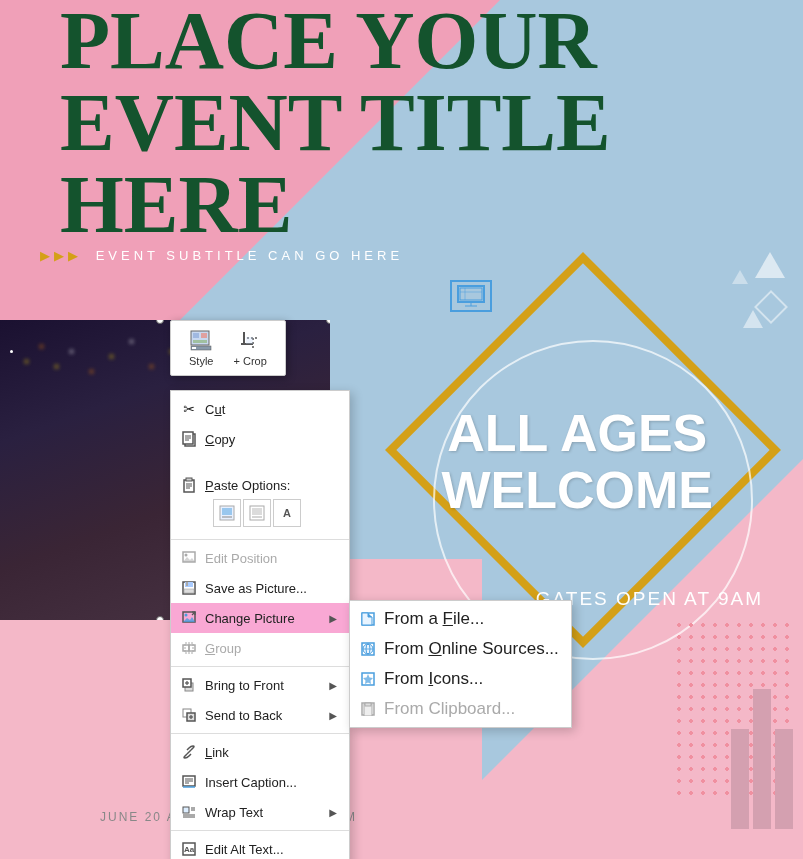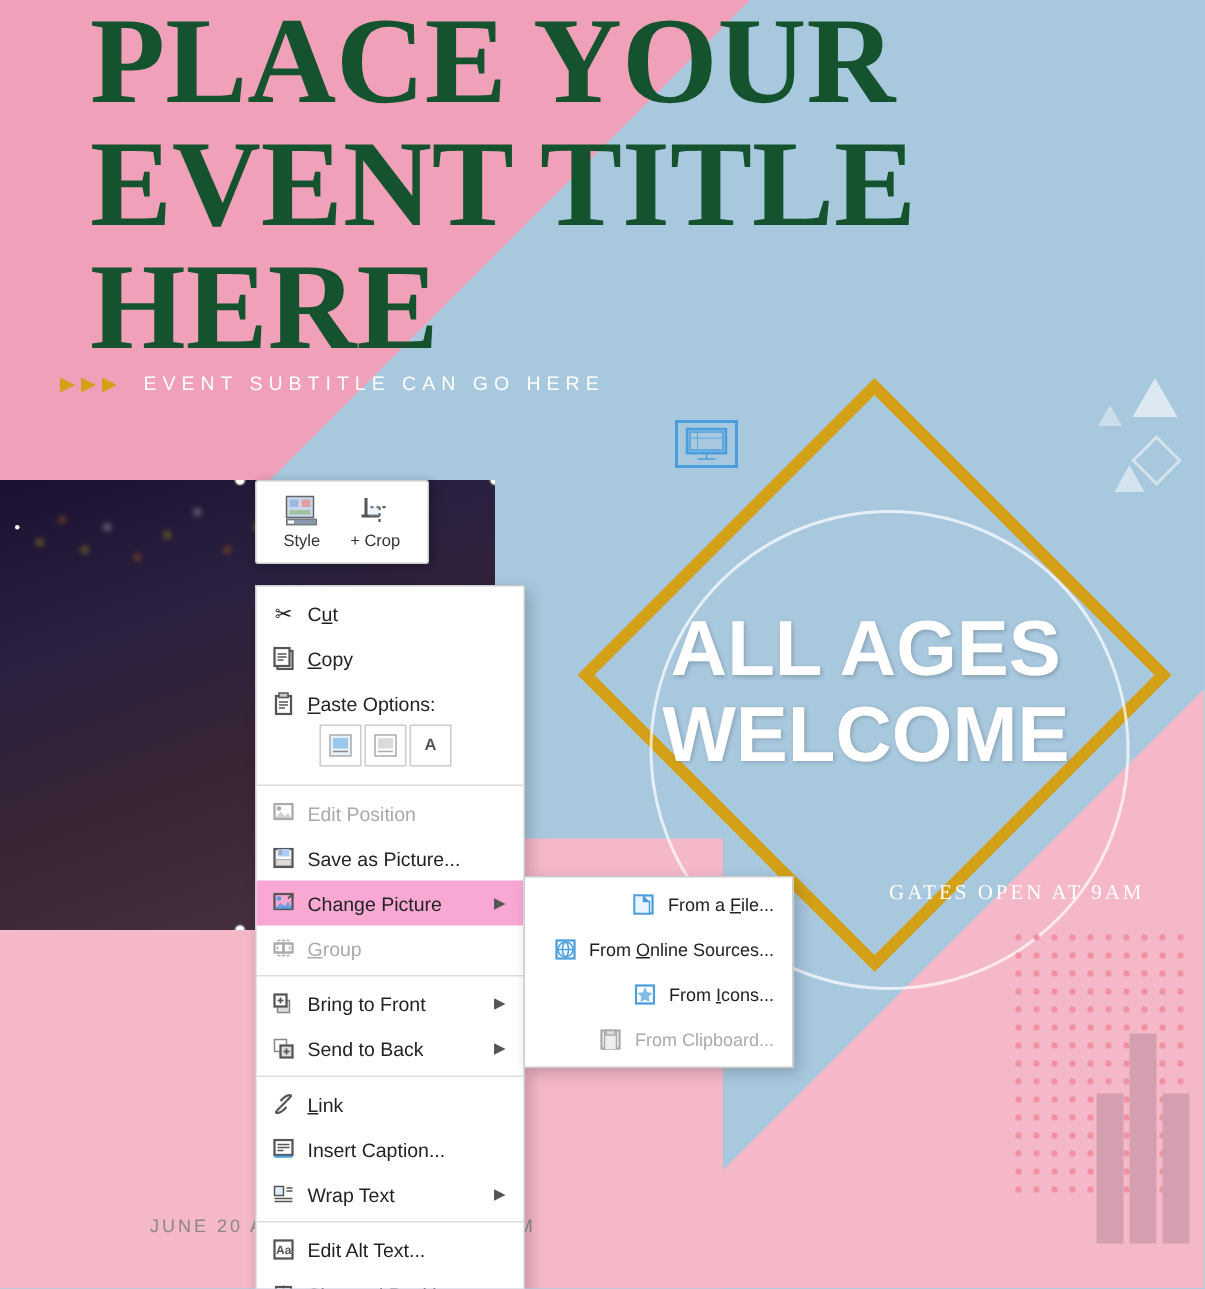--- a/index.html
+++ b/index.html
@@ -105,24 +105,24 @@
       color: white;
       text-align: center;
       font-family: Arial Rounded MT Bold, Arial, sans-serif;
       text-shadow: 1px 1px 3px rgba(0,0,0,0.2);
       line-height: 1.1;
     }
 
     .gates-open {
       position: absolute;
       top: 588px; right: 40px;
-      font-size: 14px;
+      font-size: 19px;
       color: white;
       letter-spacing: 2px;
-      font-family: Liberation Serif, serif;
+      font-family: Liberation Sans, sans-serif;
     }
 
     
     .bottom-text {
       position: absolute;
       bottom: 35px; left: 100px;
       font-size: 12px;
       color: #888;
       letter-spacing: 2px;
     }
@@ -256,23 +256,22 @@
       padding: 3px 0;
       z-index: 300;
     }
 
     .submenu-item {
       display: flex;
       align-items: center;
       padding: 5px 12px 5px 8px;
       cursor: pointer;
       color: #222;
-      font-size: 12px;
+      font-size: 17px;
       white-space: nowrap;
-      justify-content: flex-end;
     }
 
     .submenu-item.disabled {
       color: #aaa;
       cursor: default;
     }
 
     .submenu-icon {
       width: 20px;
       height: 20px;
@@ -484,21 +483,21 @@
         <rect x="1" y="1" width="10" height="12" fill="white" stroke="#555" stroke-width="1.5"></rect>
         <line x1="3" y1="5" x2="9" y2="5" stroke="#555" stroke-width="1"></line>
         <line x1="3" y1="7" x2="9" y2="7" stroke="#555" stroke-width="1"></line>
         <line x1="3" y1="9" x2="7" y2="9" stroke="#555" stroke-width="1"></line>
       </svg>
     </div>
     <span><span class="underline-letter">C</span>opy</span>
   </div>
 
   <div class="menu-item" style="flex-direction:column;align-items:flex-start;">
-    <div style="display:flex;align-items:center;">
+    <div style="display:flex;align-items:center;margin-top:16px;">
       <div class="menu-icon">
         <svg width="14" height="16" viewBox="0 0 14 16">
           <rect x="2" y="3" width="10" height="12" fill="none" stroke="#555" stroke-width="1.5"></rect>
           <rect x="4" y="1" width="6" height="3" fill="#ccc" stroke="#555" stroke-width="1"></rect>
           <line x1="4" y1="7" x2="10" y2="7" stroke="#555" stroke-width="1"></line>
           <line x1="4" y1="9" x2="10" y2="9" stroke="#555" stroke-width="1"></line>
           <line x1="4" y1="11" x2="8" y2="11" stroke="#555" stroke-width="1"></line>
         </svg>
       </div>
       <span><span class="underline-letter">P</span>aste Options:</span>

